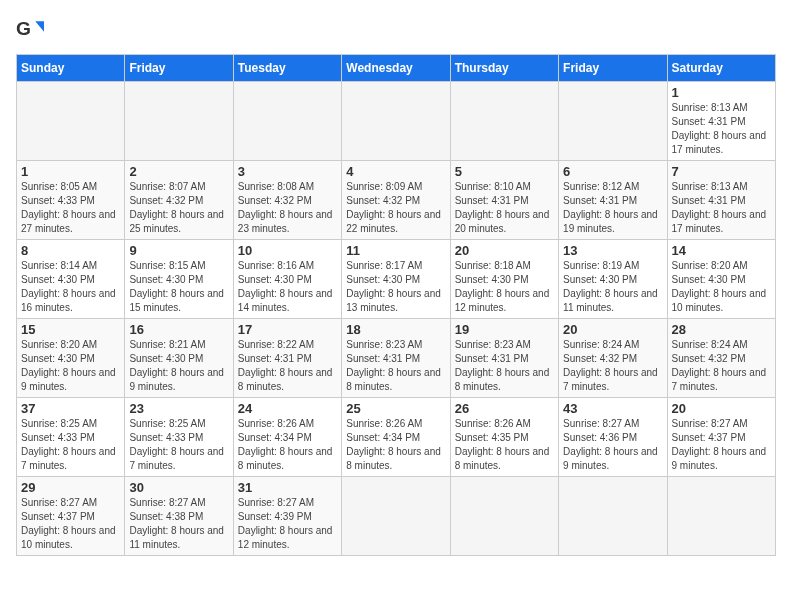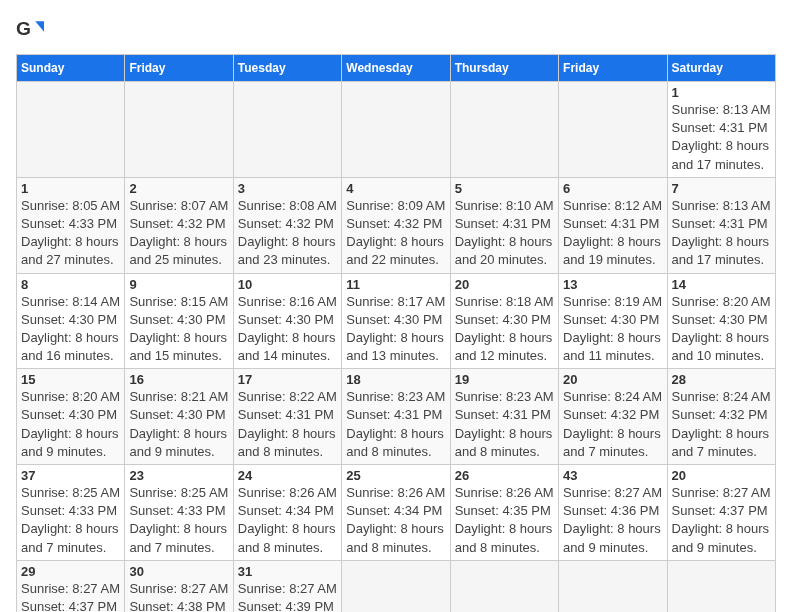--- a/index.html
+++ b/index.html
@@ -75,21 +75,21 @@
       background: #f5f5f5;
     }
     .day-number {
       font-size: 13px;
       font-weight: bold;
       color: #333;
       display: block;
       margin-bottom: 1px;
     }
     .day-info {
-      font-size: 13px;
+      font-size: 10px;
       color: #444;
       line-height: 1.4;
     }
     tr:nth-child(even) td:not(.empty) {
       background-color: #f9f9f9;
     }
     tr:nth-child(odd) td:not(.empty) {
       background-color: #ffffff;
     }
   </style>

